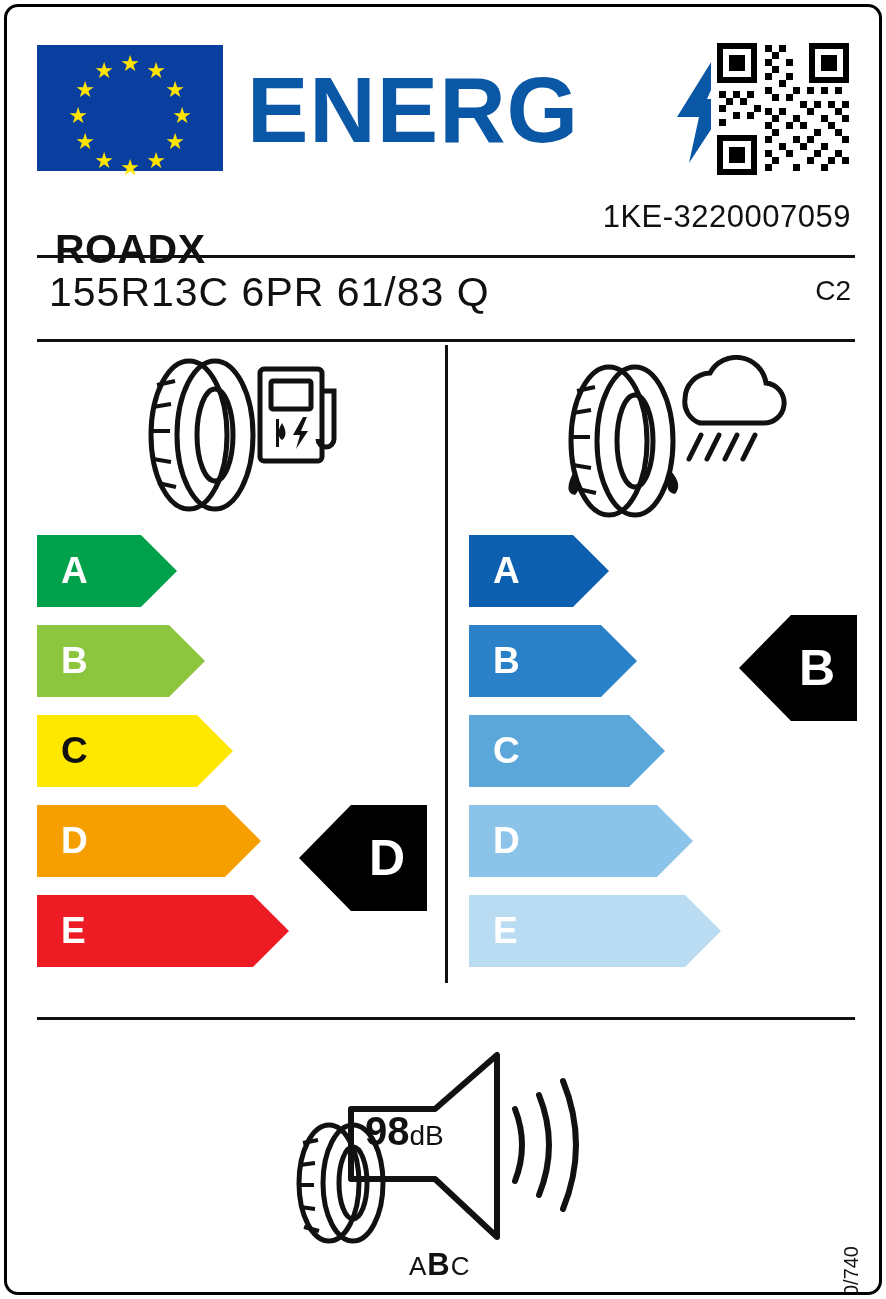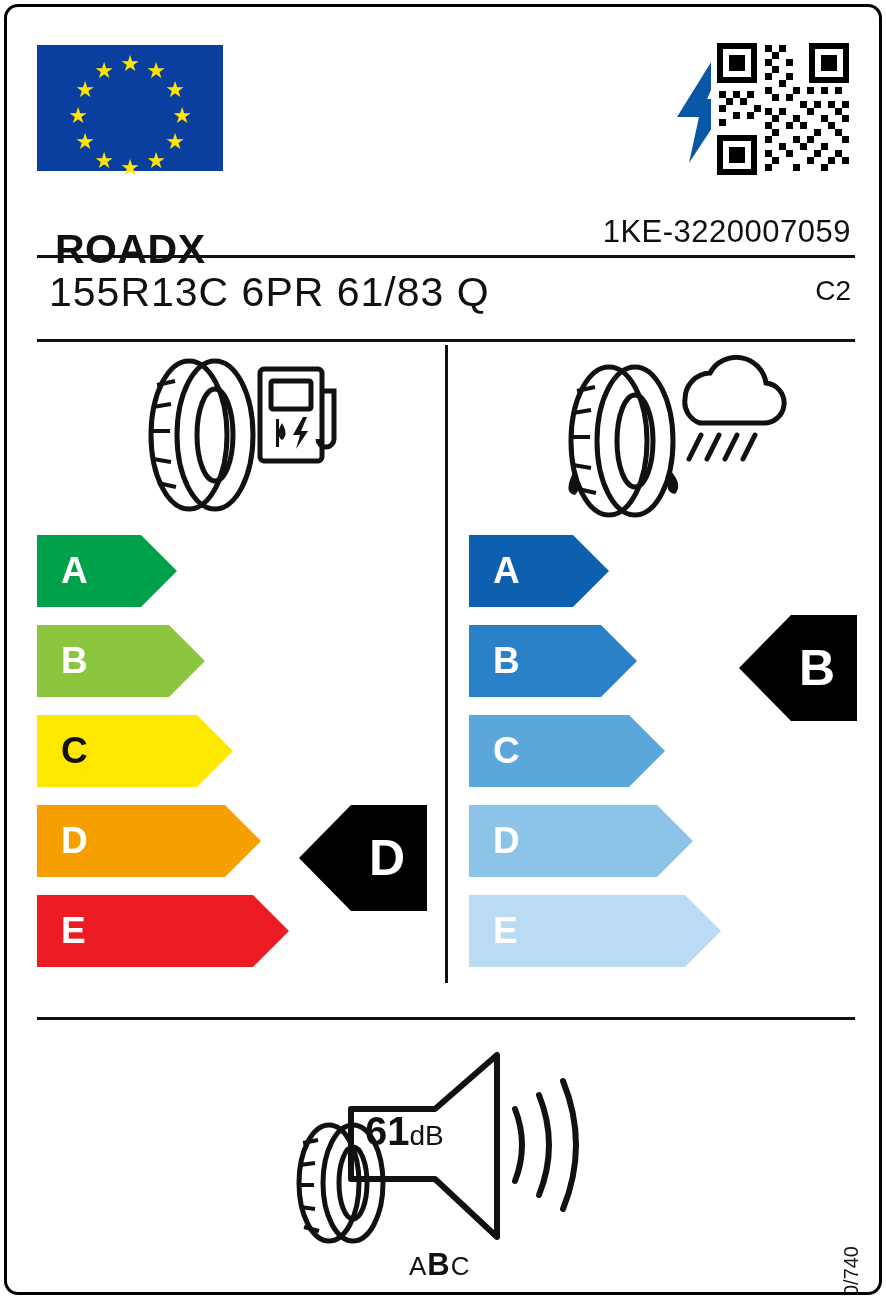--- a/index.html
+++ b/index.html
@@ -76,21 +76,21 @@
     position: absolute;
     left: 18px; top: 0;
     font-size: 41px;
     font-weight: bold;
     letter-spacing: 0.5px;
     color: #111;
     margin-top: 27px;
   }
   .model {
     position: absolute;
-    right: 4px; top: 15px;
+    right: 4px; top: 0;
     font-size: 31px;
     letter-spacing: 0.5px;
     color: #111;
   }
   .rule {
     position: absolute;
     background: #111;
   }
   .rule-1 { left: 30px; top: 248px; width: 818px; height: 3px; }
   .rule-2 { left: 30px; top: 332px; width: 818px; height: 3px; }
@@ -225,20 +225,21 @@
       <div class="star" style="left:127px; top:86px;">★</div>
       <div class="star" style="left:108px; top:105px;">★</div>
       <div class="star" style="left:82px; top:112px;">★</div>
       <div class="star" style="left:56px; top:105px;">★</div>
       <div class="star" style="left:37px; top:86px;">★</div>
       <div class="star" style="left:30px; top:60px;">★</div>
       <div class="star" style="left:37px; top:34px;">★</div>
       <div class="star" style="left:56px; top:15px;">★</div>
     </div>
 
+    <div class="energy-word">ENERG</div>
 
     <svg class="energy-bolt" viewBox="0 0 60 104">
       <polygon points="40,0 4,58 26,58 16,104 58,40 34,40 52,0" fill="#0a57a6"></polygon>
     </svg>
 
     <svg class="qr" viewBox="0 0 144 144">
       <rect x="0" y="0" width="144" height="144" fill="#fff"></rect>
       <g fill="#000">
         <rect x="6" y="6" width="40" height="40"></rect>
         <rect x="12" y="12" width="28" height="28" fill="#fff"></rect>
@@ -447,21 +448,21 @@
         <line x1="17" y1="180" x2="32" y2="184"></line>
       </g>
       <path d="M64 62 L148 62 L210 8 L210 190 L148 132 L64 132 Z" fill="none" stroke="#111" stroke-width="6" stroke-linejoin="round"></path>
       <g fill="none" stroke="#111" stroke-width="6" stroke-linecap="round">
         <path d="M228 62 q14 36 0 72"></path>
         <path d="M252 48 q20 50 0 100"></path>
         <path d="M276 34 q26 64 0 128"></path>
       </g>
     </svg>
     <div class="noise-db">
-      <span>61</span><span class="unit">dB</span>
+      <span>98</span><span class="unit">dB</span>
     </div>
     <div class="noise-classes">
       <span>A</span><span class="sel">B</span><span>C</span>
     </div>
   </div>
 
   <div class="reg">2020/740</div>
 </div>
 
 </body></html>

